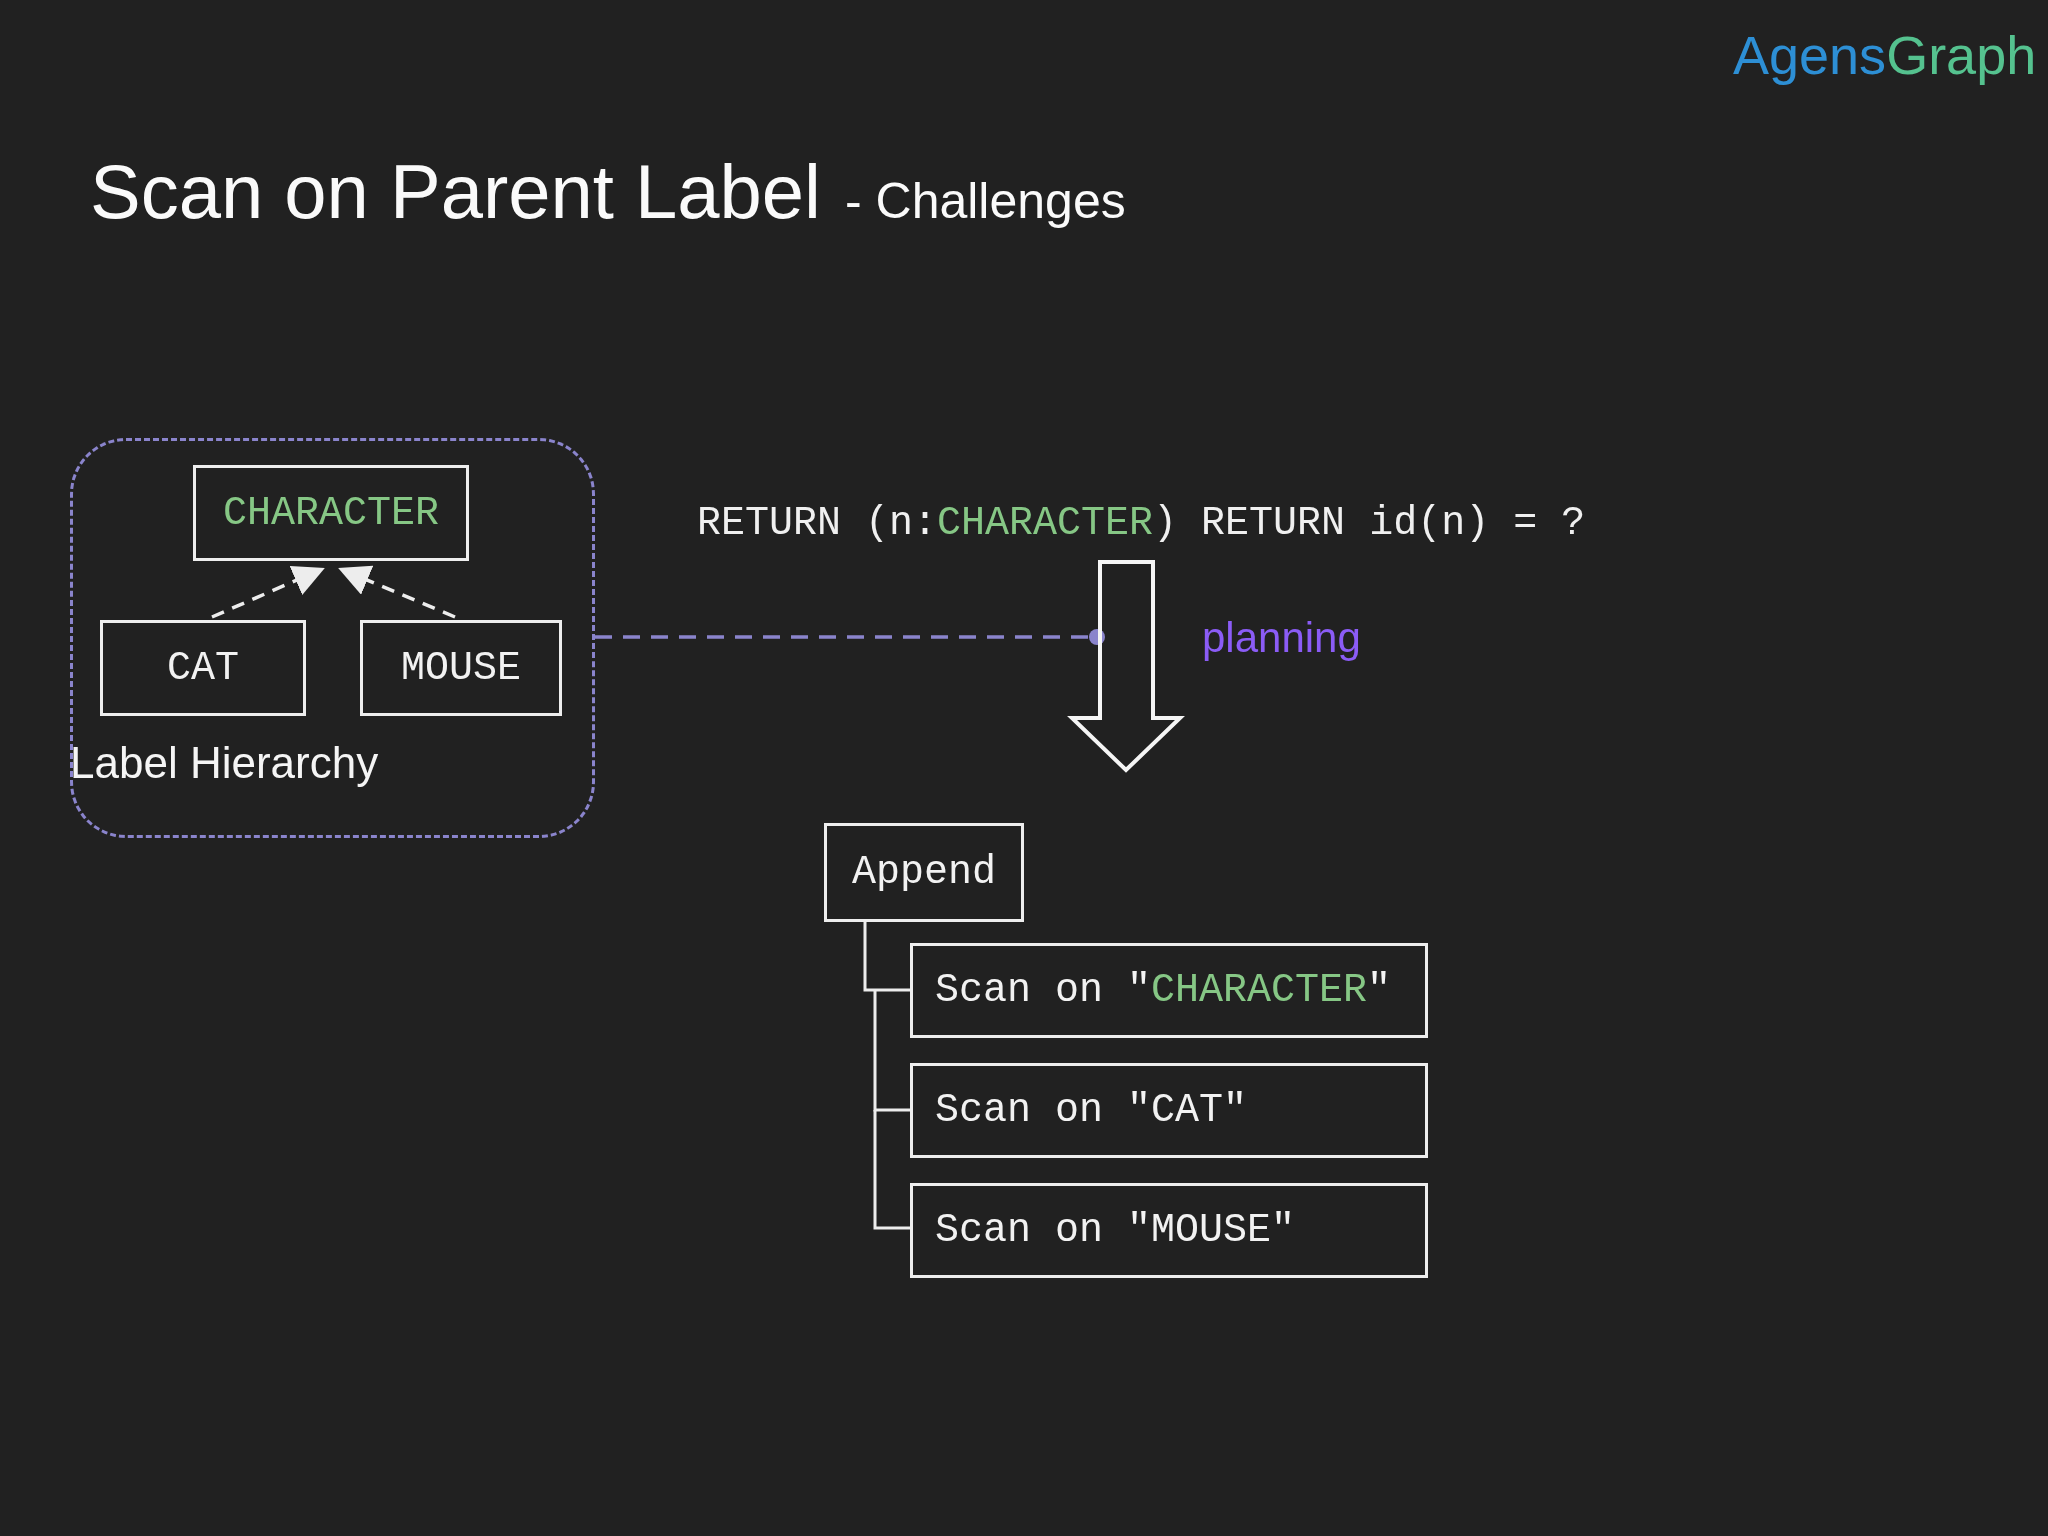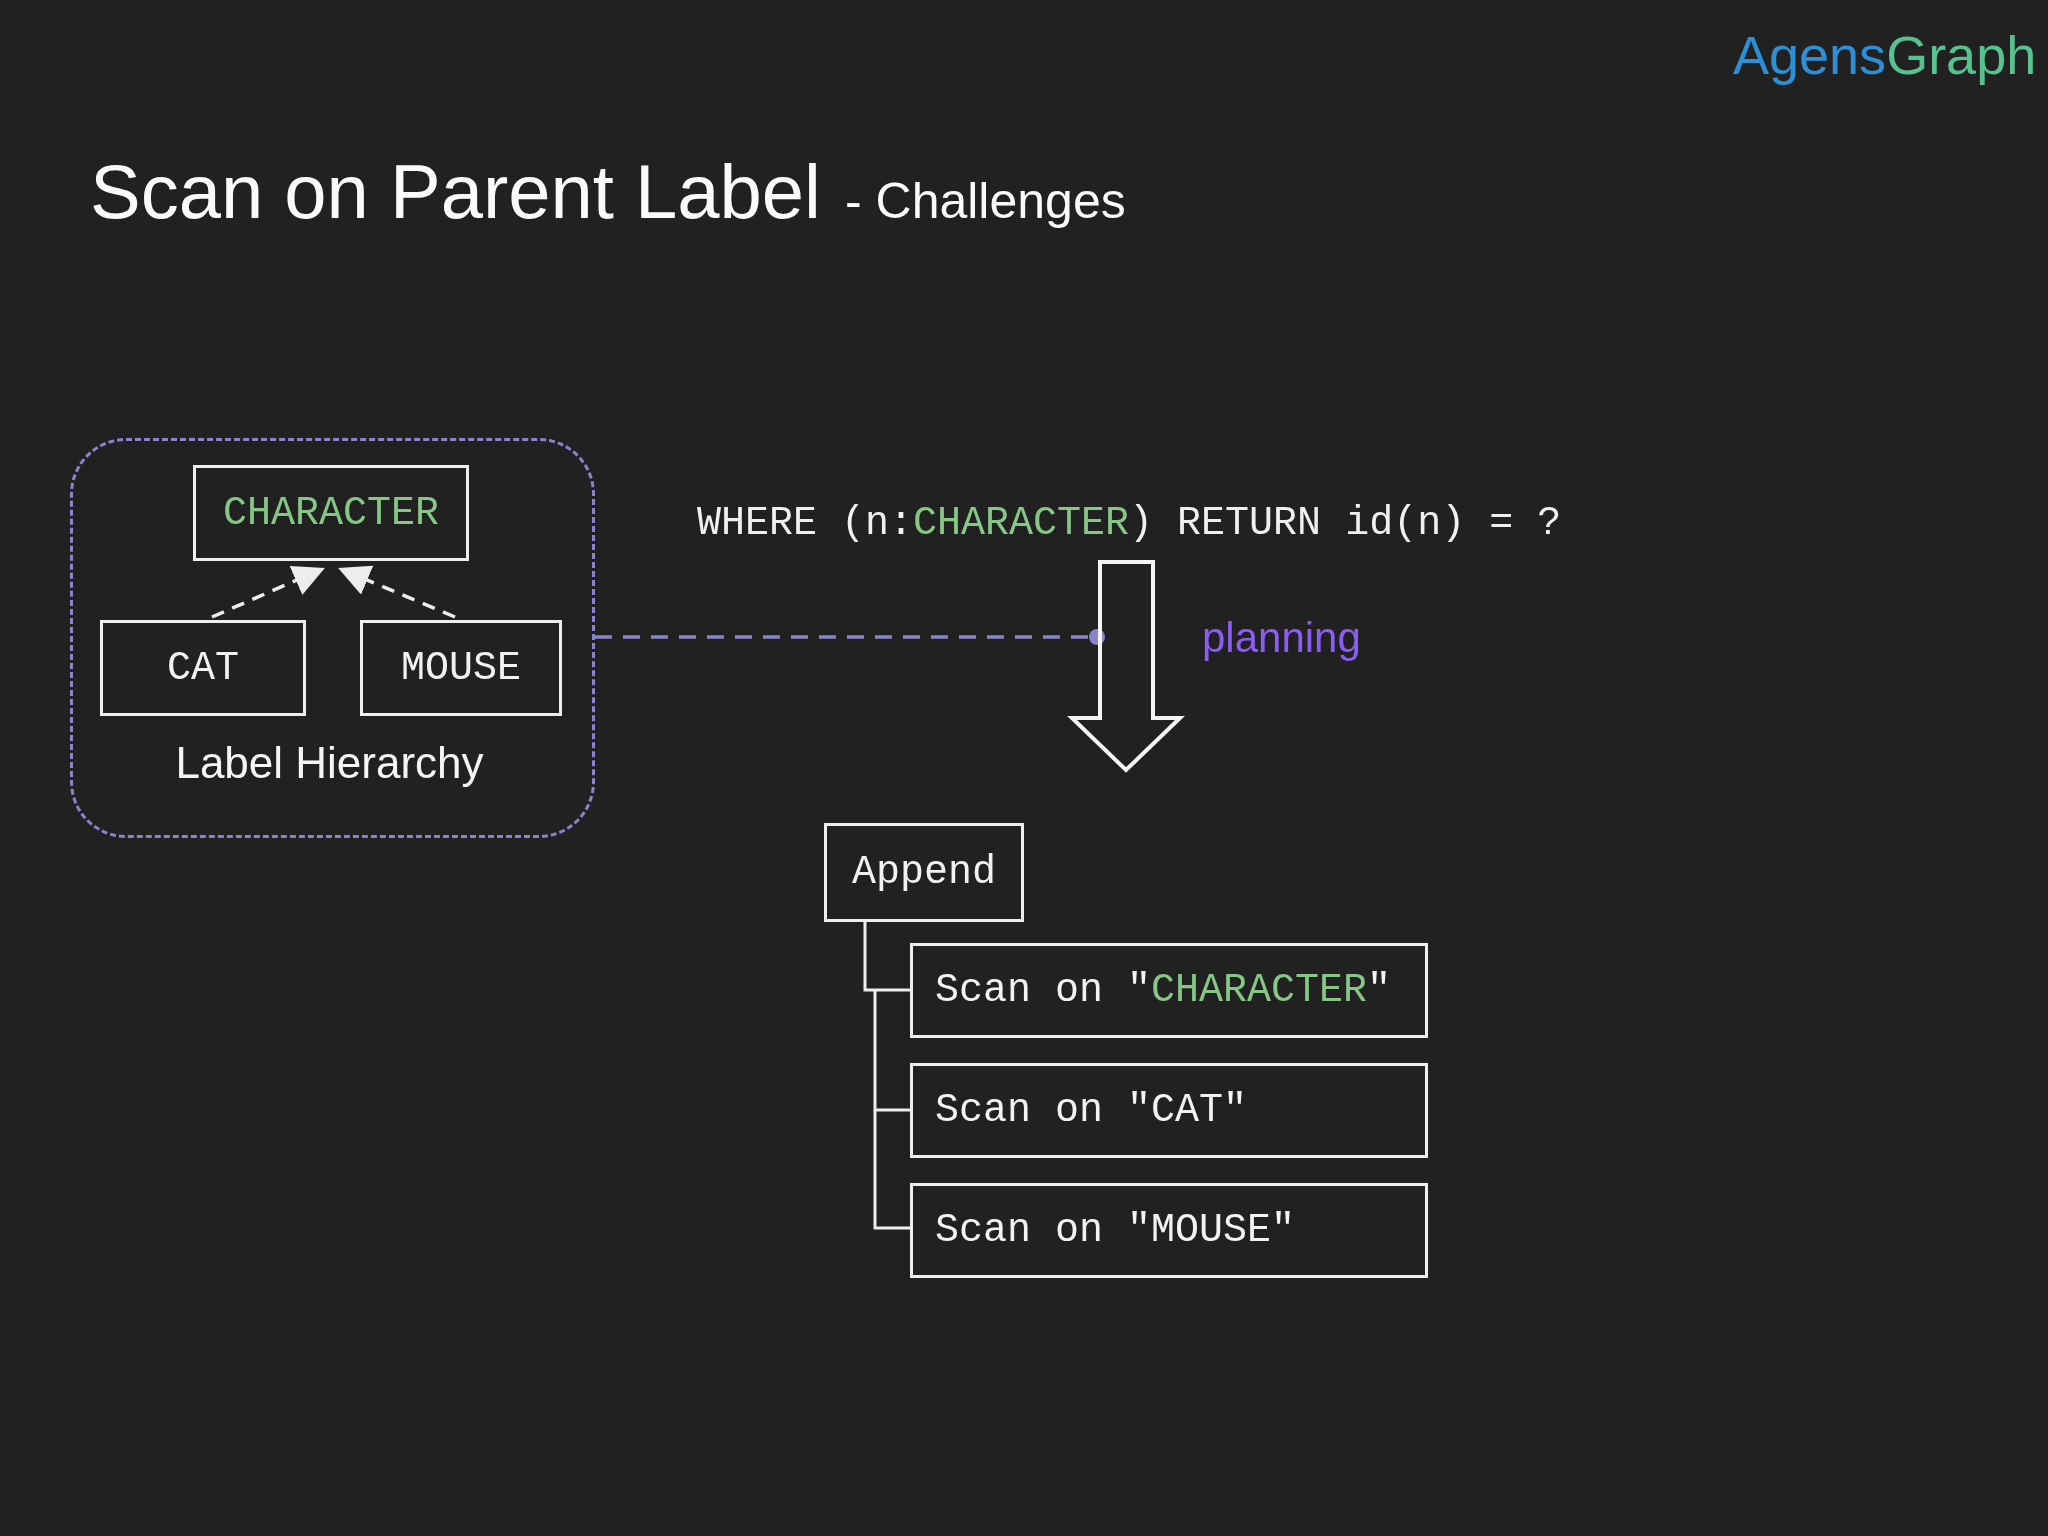--- a/index.html
+++ b/index.html
@@ -54,21 +54,20 @@
     font-size: 40px;
     color: #f2f2f2;
     box-sizing: border-box;
     white-space: pre;
   }
   #box-character { left: 193px; top: 465px; width: 276px; height: 96px; }
   #box-cat       { left: 100px; top: 620px; width: 206px; height: 96px; }
   #box-mouse     { left: 360px; top: 620px; width: 202px; height: 96px; }
   #hier-caption {
     left: 70px; top: 738px; width: 519px;
-    text-align: center;
     font-size: 44px;
     color: #f5f5f5;
   }
 
   
   #planning-label {
     left: 1202px; top: 614px;
     font-size: 42px;
     color: #8b5cf6;
   }
@@ -101,21 +100,21 @@
 
   <div id="logo" class="abs">
     <span style="color: rgb(45, 143, 213);">Agens</span><span style="color: rgb(85, 194, 143);">Graph</span>
   </div>
 
   <div id="title" class="abs">
     <span class="main">Scan on Parent Label</span><span class="suffix">- Challenges</span>
   </div>
 
   <div id="code" class="abs">
-    <div><span>WHERE (n:</span><span style="color: rgb(134, 199, 133);">CHARACTER</span><span>) RETURN id(n) = ?</span></div>
+    <div><span>RETURN (n:</span><span style="color: rgb(134, 199, 133);">CHARACTER</span><span>) RETURN id(n) = ?</span></div>
   </div>
 
   <div id="hier-container" class="abs"></div>
 
   <div id="box-character" class="abs node-box">
     <span style="color: rgb(134, 199, 133);">CHARACTER</span>
   </div>
   <div id="box-cat" class="abs node-box">
     <span>CAT</span>
   </div>

